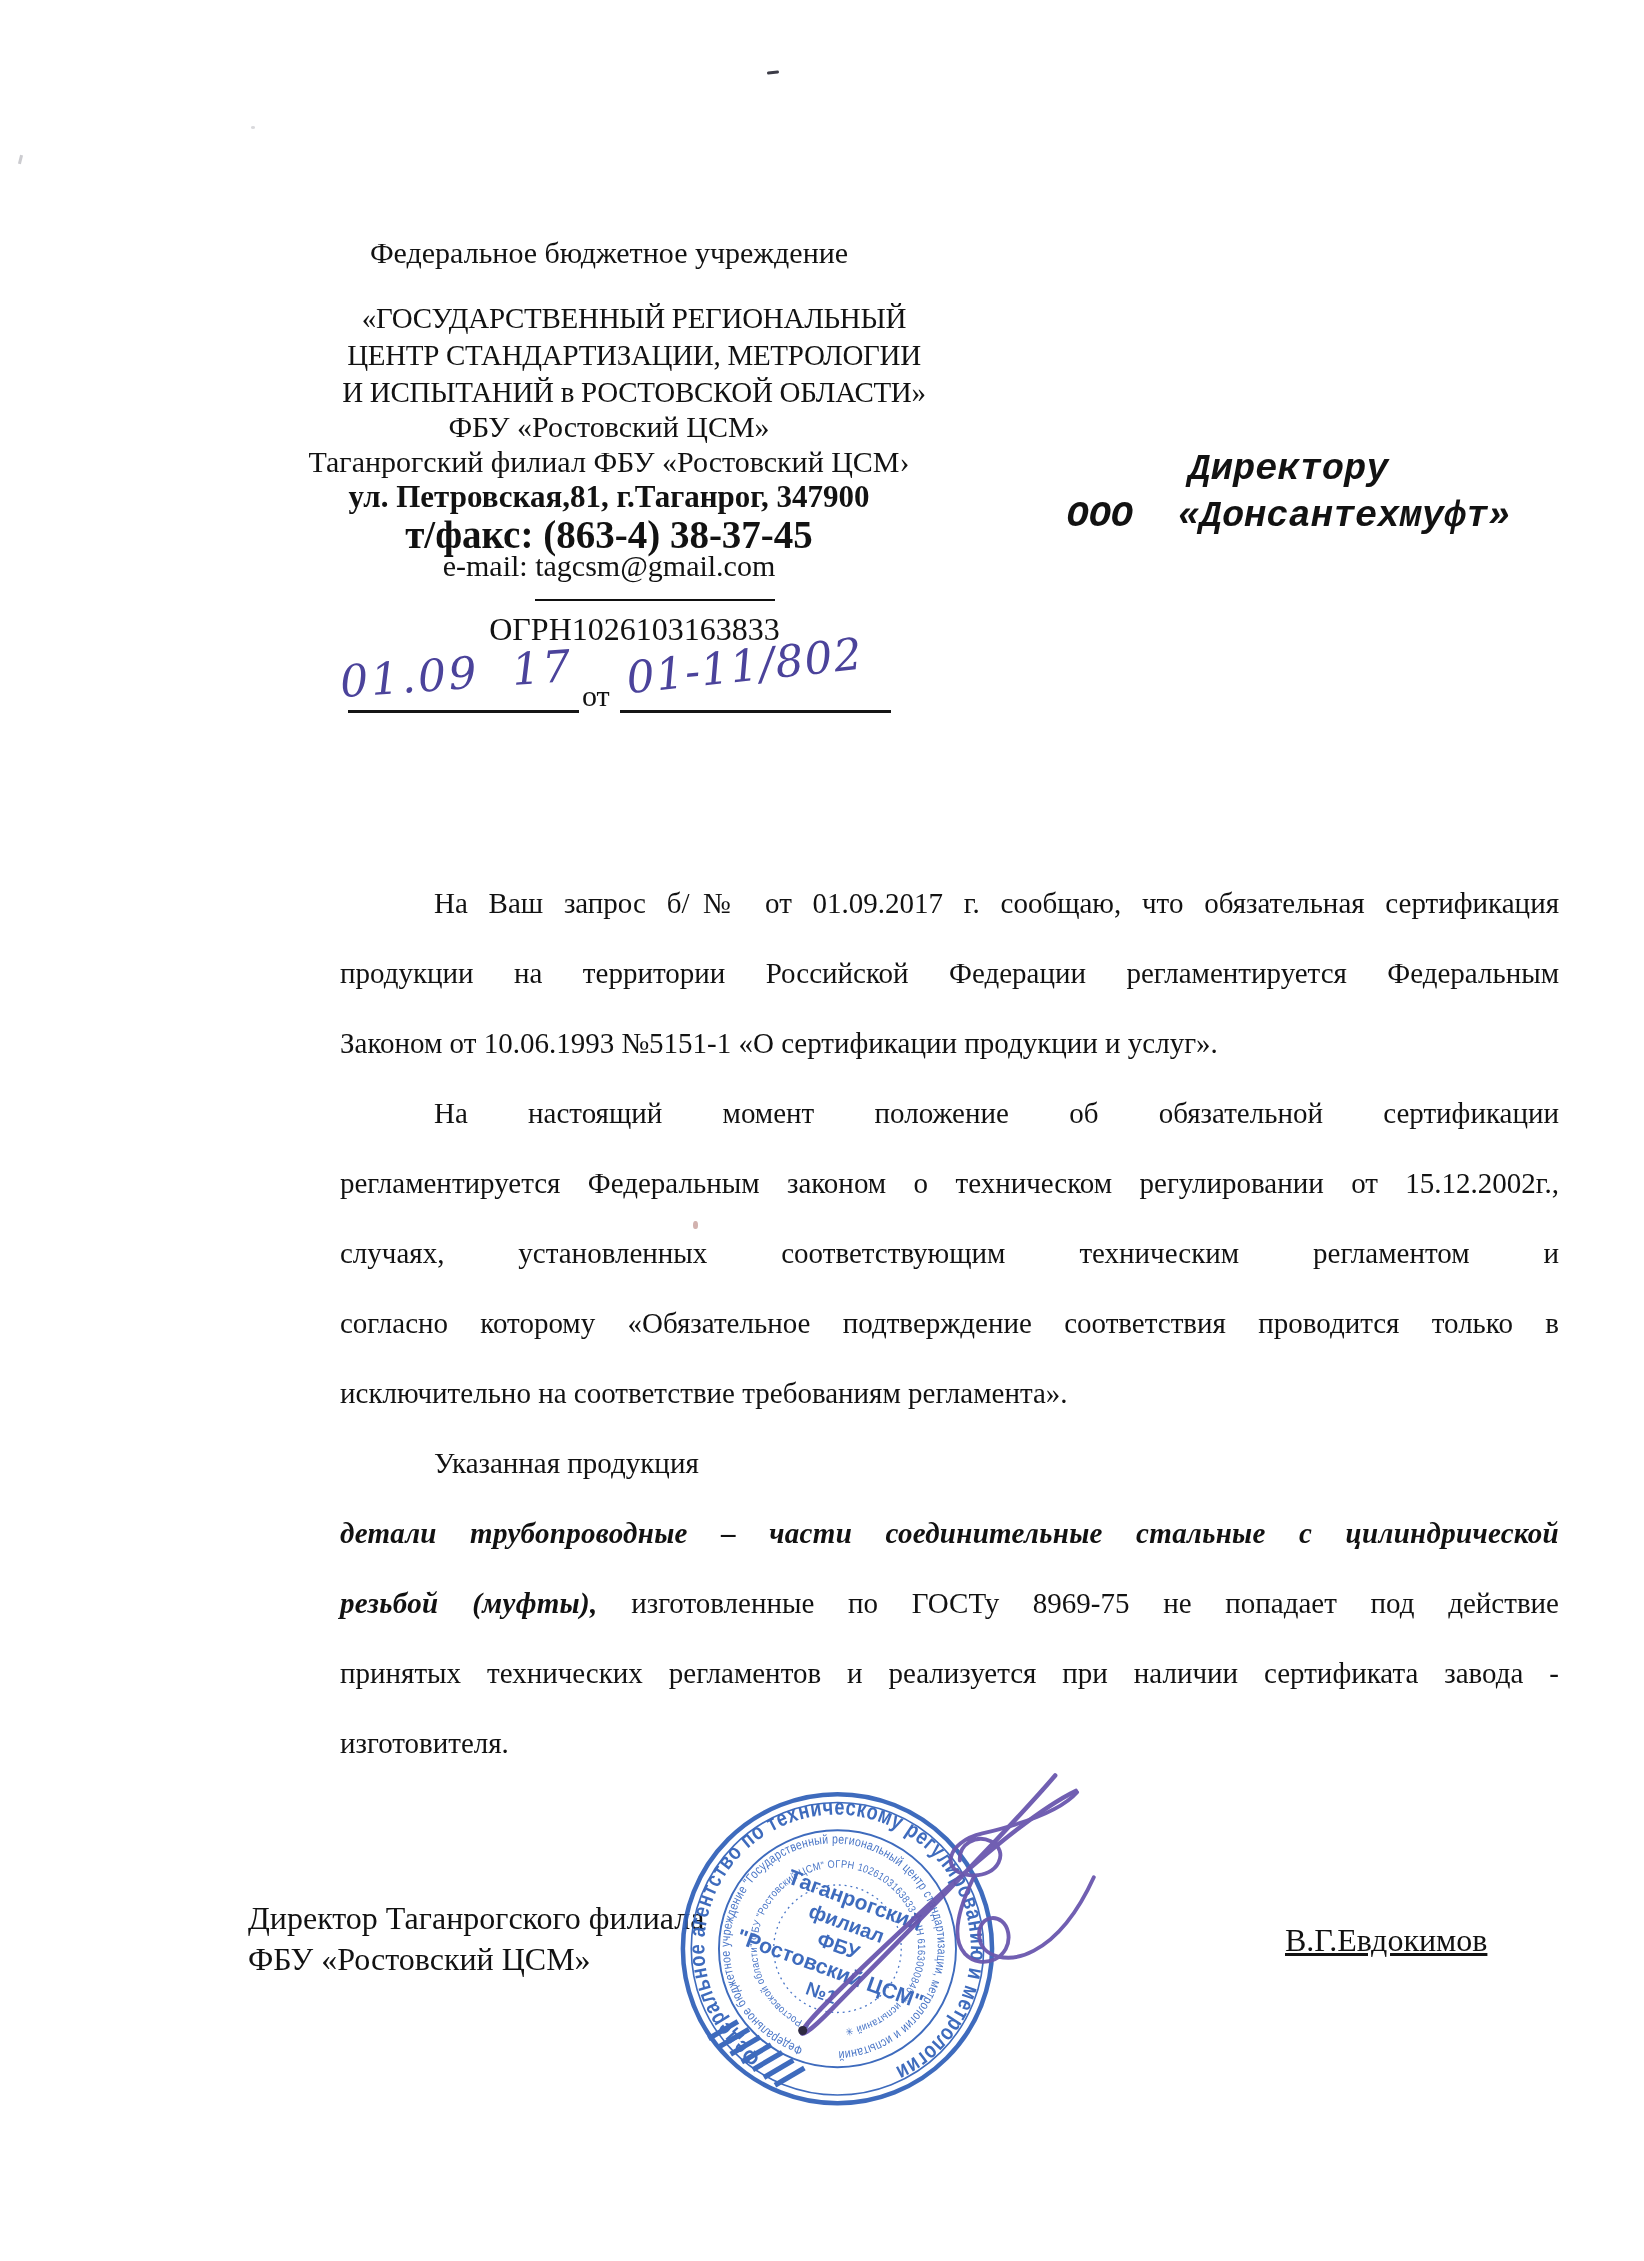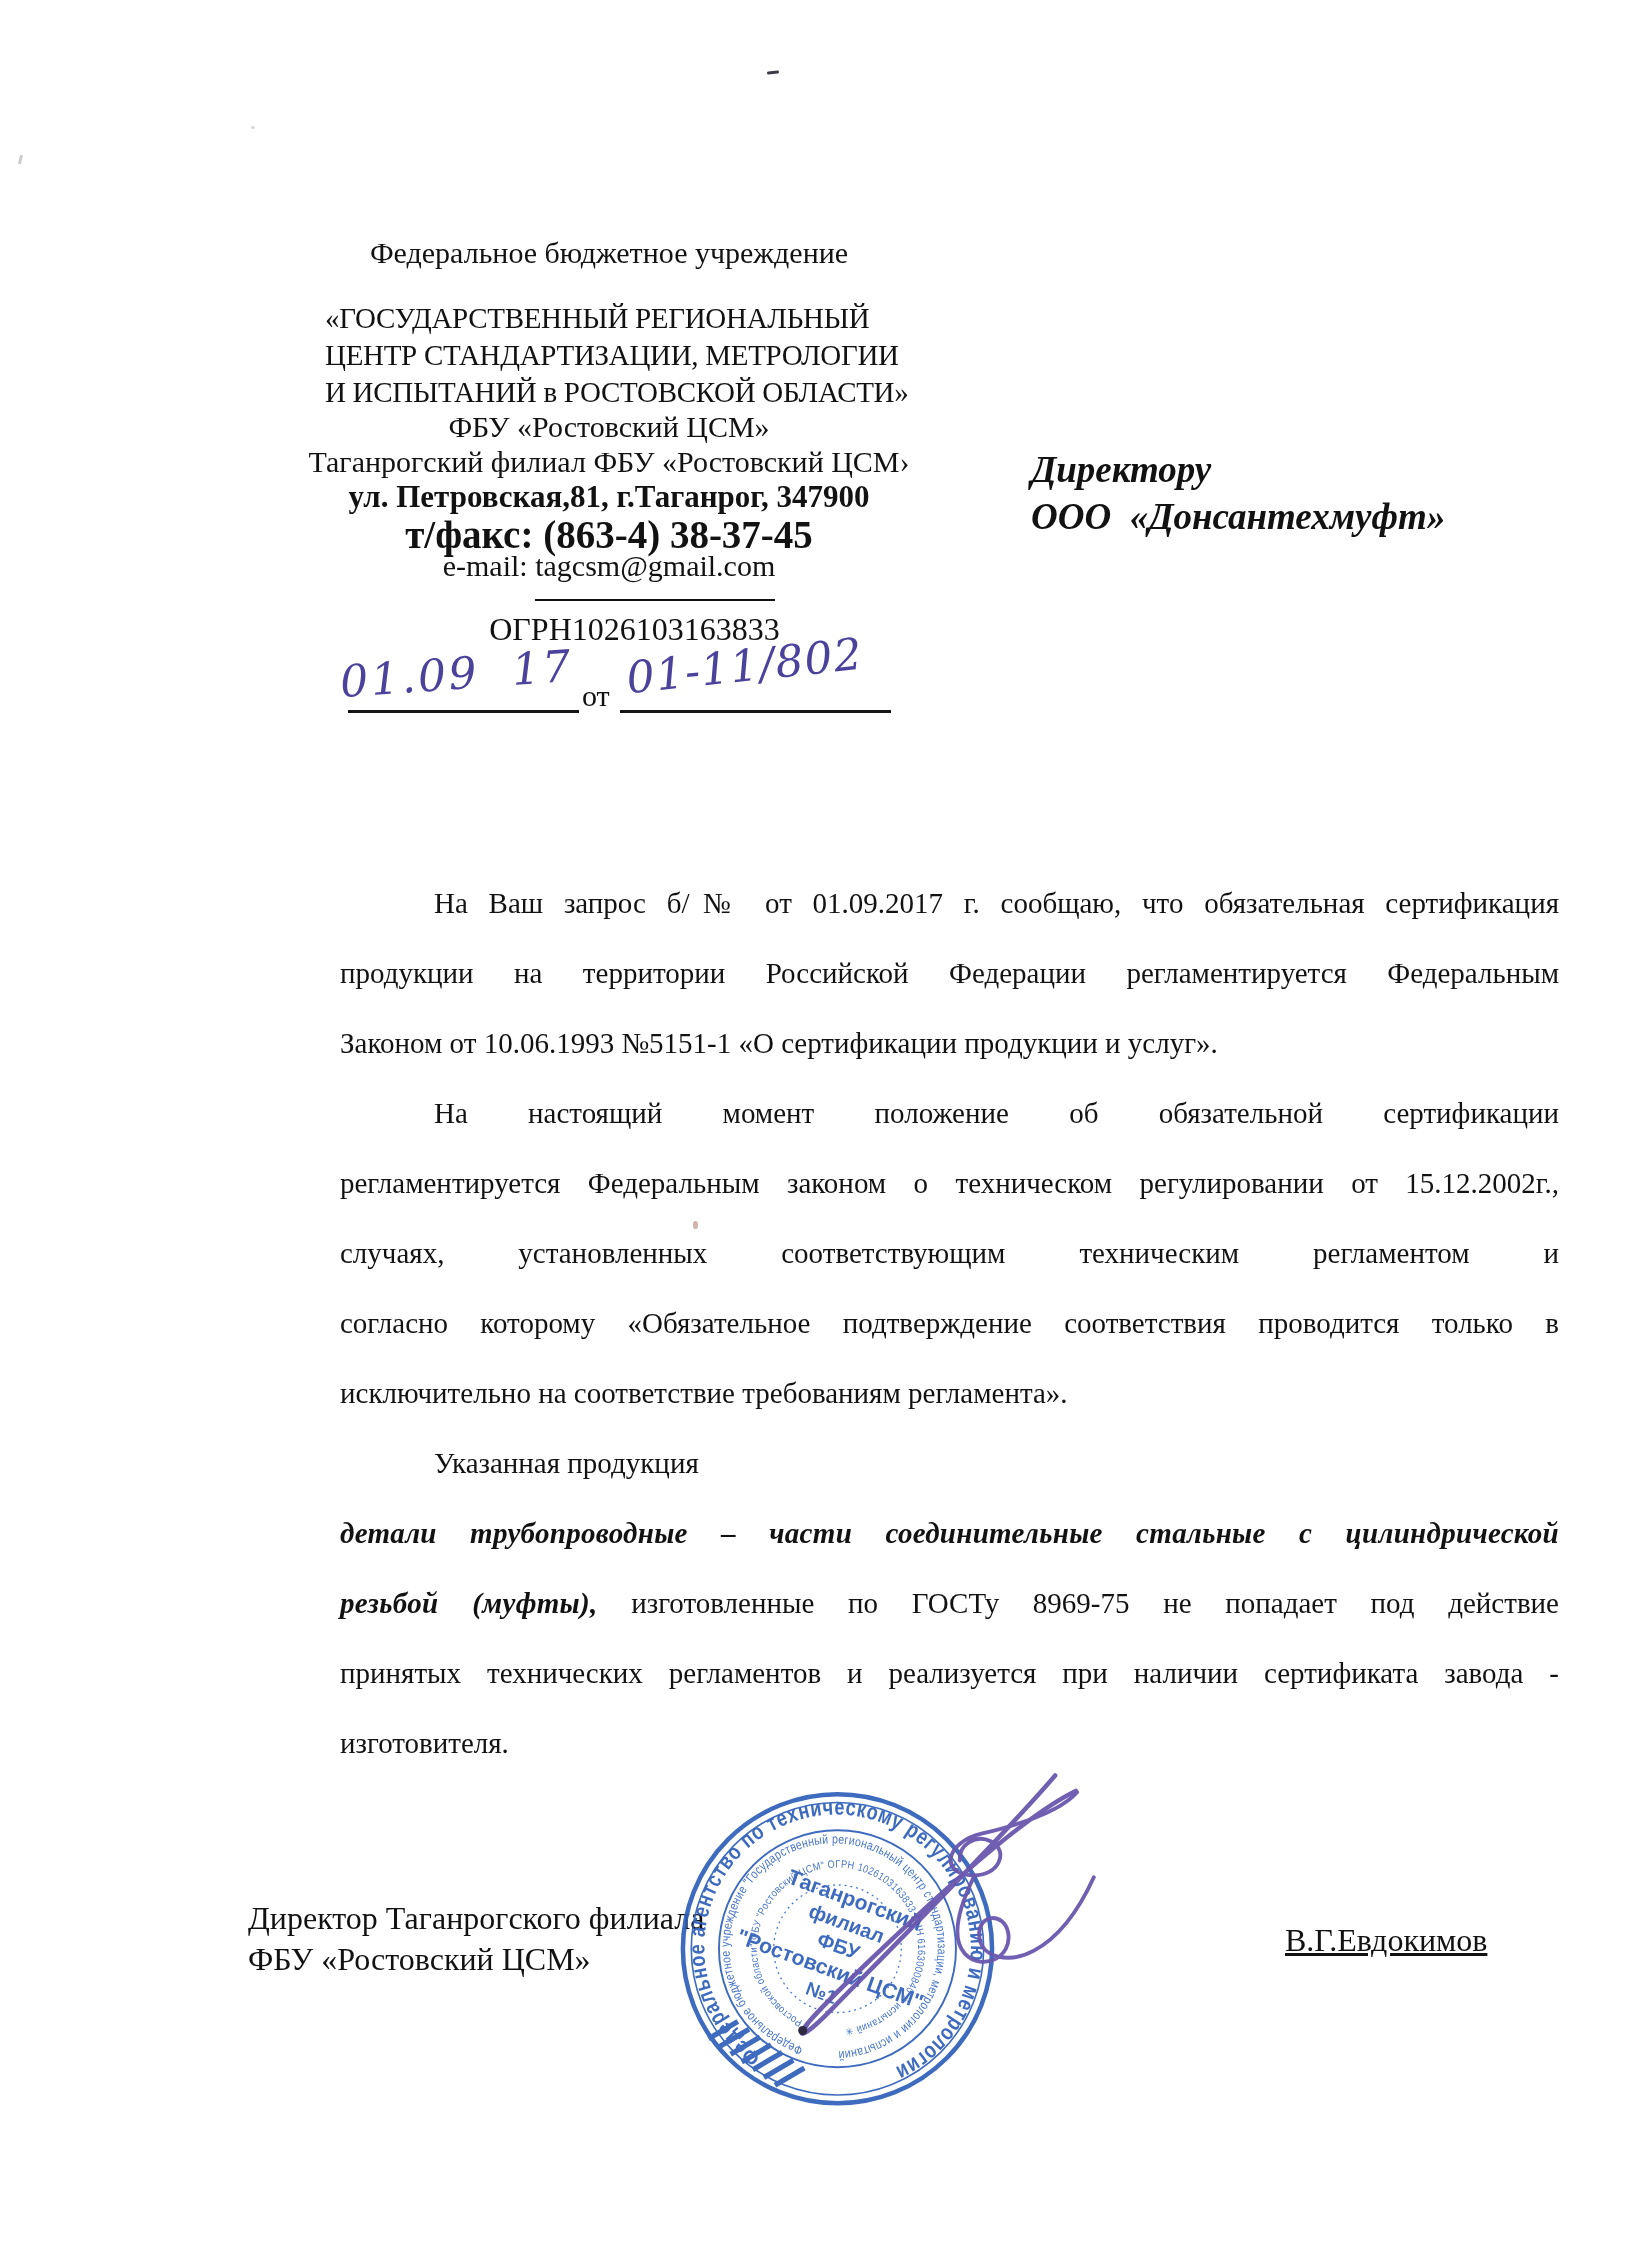--- a/index.html
+++ b/index.html
@@ -8,21 +8,21 @@
     width:1644px;height:2261px;
     background:#ffffff;
     font-family:"Liberation Serif", serif;
     color:#121212;
     overflow:hidden;
   }
   .abs{position:absolute;}
   
   .lh-center{left:277px;width:664px;text-align:center;}
   .lh-fed{top:236px;font-size:30px;}
-  .lh-org{left:325px;top:300px;width:618px;text-align:left;font-size:29px;line-height:37px;letter-spacing:-0.3px;}
+  .lh-org{left:325px;top:300px;width:618px;text-align:center;font-size:29px;line-height:37px;letter-spacing:-0.3px;}
   .lh-fbu{top:410px;font-size:30px;}
   .lh-branch{top:445px;font-size:30px;}
   .lh-addr{top:479px;font-size:31px;font-weight:bold;}
   .lh-fax{top:512px;font-size:39px;font-weight:bold;}
   .lh-email{top:549px;font-size:30px;}
   .lh-email .mail{border-bottom:2.6px solid #111;padding-bottom:17px;}
   .lh-ogrn{left:277px;top:611px;width:715px;text-align:center;font-size:32px;}
   
   .hand{
     font-family:"DejaVu Serif", serif;
@@ -30,21 +30,21 @@
     color:#4b439b;
     white-space:pre;
   }
   .hw-date{left:340px;top:648px;font-size:44px;transform:rotate(-4deg);letter-spacing:2.6px;}
   .hw-num{left:626px;top:640px;font-size:44px;transform:rotate(-6deg);letter-spacing:1.3px;}
   .uline{background:#161616;height:3.2px;}
   .u1{left:348px;top:710px;width:231px;}
   .u2{left:620px;top:710px;width:271px;}
   .ot-label{left:582px;top:679px;font-size:30px;}
   
-  .rcpt{left:1031px;width:515px;font-weight:bold;font-style:italic;white-space:pre;}
+  .rcpt{left:1031px;width:515px;text-align:center;font-weight:bold;font-style:italic;white-space:pre;font-family:Liberation Mono, monospace;}
   .rcpt1{top:448px;font-size:37px;}
   .rcpt2{top:495px;font-size:37px;}
   
   #body-block{left:340px;top:868px;width:1219px;font-size:29px;}
   .bline{height:70px;line-height:70px;text-align:left;}
   .bline.just{text-align:justify;}
   .bline.just::after{content:"";display:inline-block;width:100%;line-height:0;}
   .bline.ind{text-indent:94px;}
   .bline .em{font-weight:bold;font-style:italic;letter-spacing:0.3px;}
   

